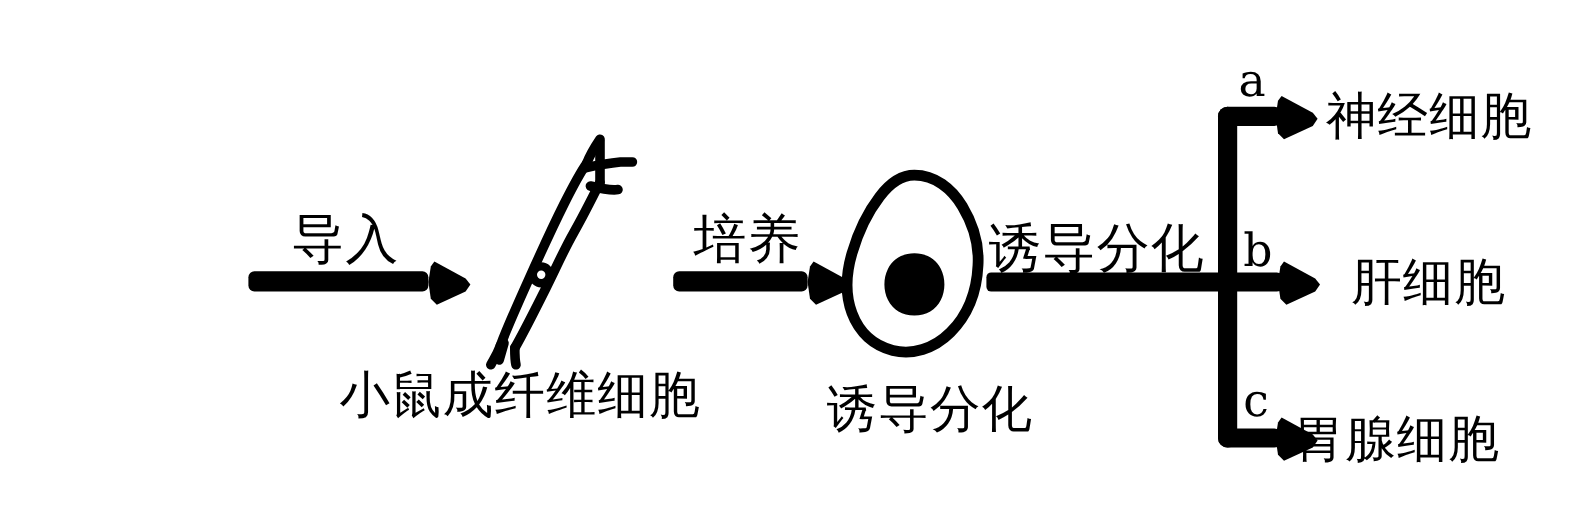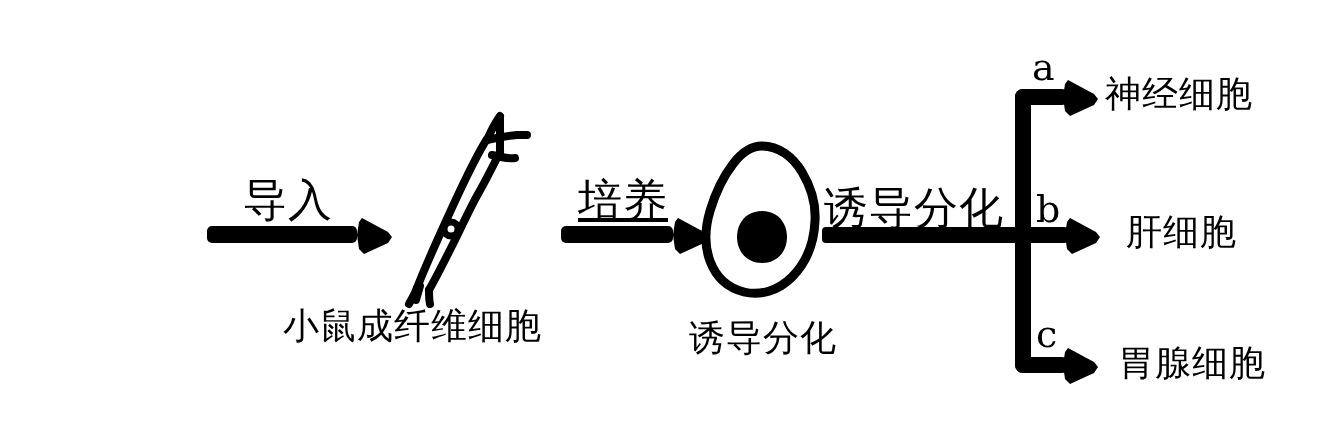--- a/index.html
+++ b/index.html
@@ -21,21 +21,21 @@
     white-space: nowrap;
     color: #000;
     line-height: 1;
     font-family: "DejaVu Serif", "Liberation Serif", serif;
   }
   .cjk-lg {
     font-size: 44px;
     letter-spacing: 1px;
   }
   .cjk-md {
-    font-size: 36px;
+    font-size: 42px;
     letter-spacing: 1px;
   }
   .branch-letter {
     font-size: 38px;
     font-family: "DejaVu Serif", "Liberation Serif", serif;
   }
   .svg-layer {
     position: absolute;
     left: 0;
     top: 0;
@@ -125,28 +125,28 @@
       <path d="M 1023,365 L 1062,365" fill="none" stroke="#000000" stroke-width="16" stroke-linecap="round"></path>
       <use href="#arrowhead" transform="translate(1068,365)"></use>
     </g>
   </svg>
 
 
   <div class="label cjk-md" style="left:283px; top:308px;">小鼠成纤维细胞</div>
 
   <div class="label cjk-lg" style="left:243px; top:178px;">导入</div>
 
-  <div class="label cjk-lg" style="left:578px; top:178px;text-decoration:underline;">培养</div>
+  <div class="label cjk-lg" style="left:578px; top:178px;">培养</div>
 
   <div class="label cjk-md" style="left:689px; top:320px;">诱导分化</div>
 
   <div class="label cjk-lg" style="left:824px; top:186px;text-align:center;">诱导分化</div>
 
   <div class="label branch-letter" style="left:1032px; top:48px;">a</div>
   <div class="label cjk-md" style="left:1105px; top:76px;">神经细胞</div>
 
   <div class="label branch-letter" style="left:1036px; top:190px;">b</div>
   <div class="label cjk-md" style="left:1126px; top:214px;text-align:right;">肝细胞</div>
 
   <div class="label branch-letter" style="left:1036px; top:315px;">c</div>
-  <div class="label cjk-md" style="left:1078px; top:345px;margin-left:40px;">胃腺细胞</div>
+  <div class="label cjk-md" style="left:1078px; top:345px;">胃腺细胞</div>
 
 </div>
 
 </body></html>

